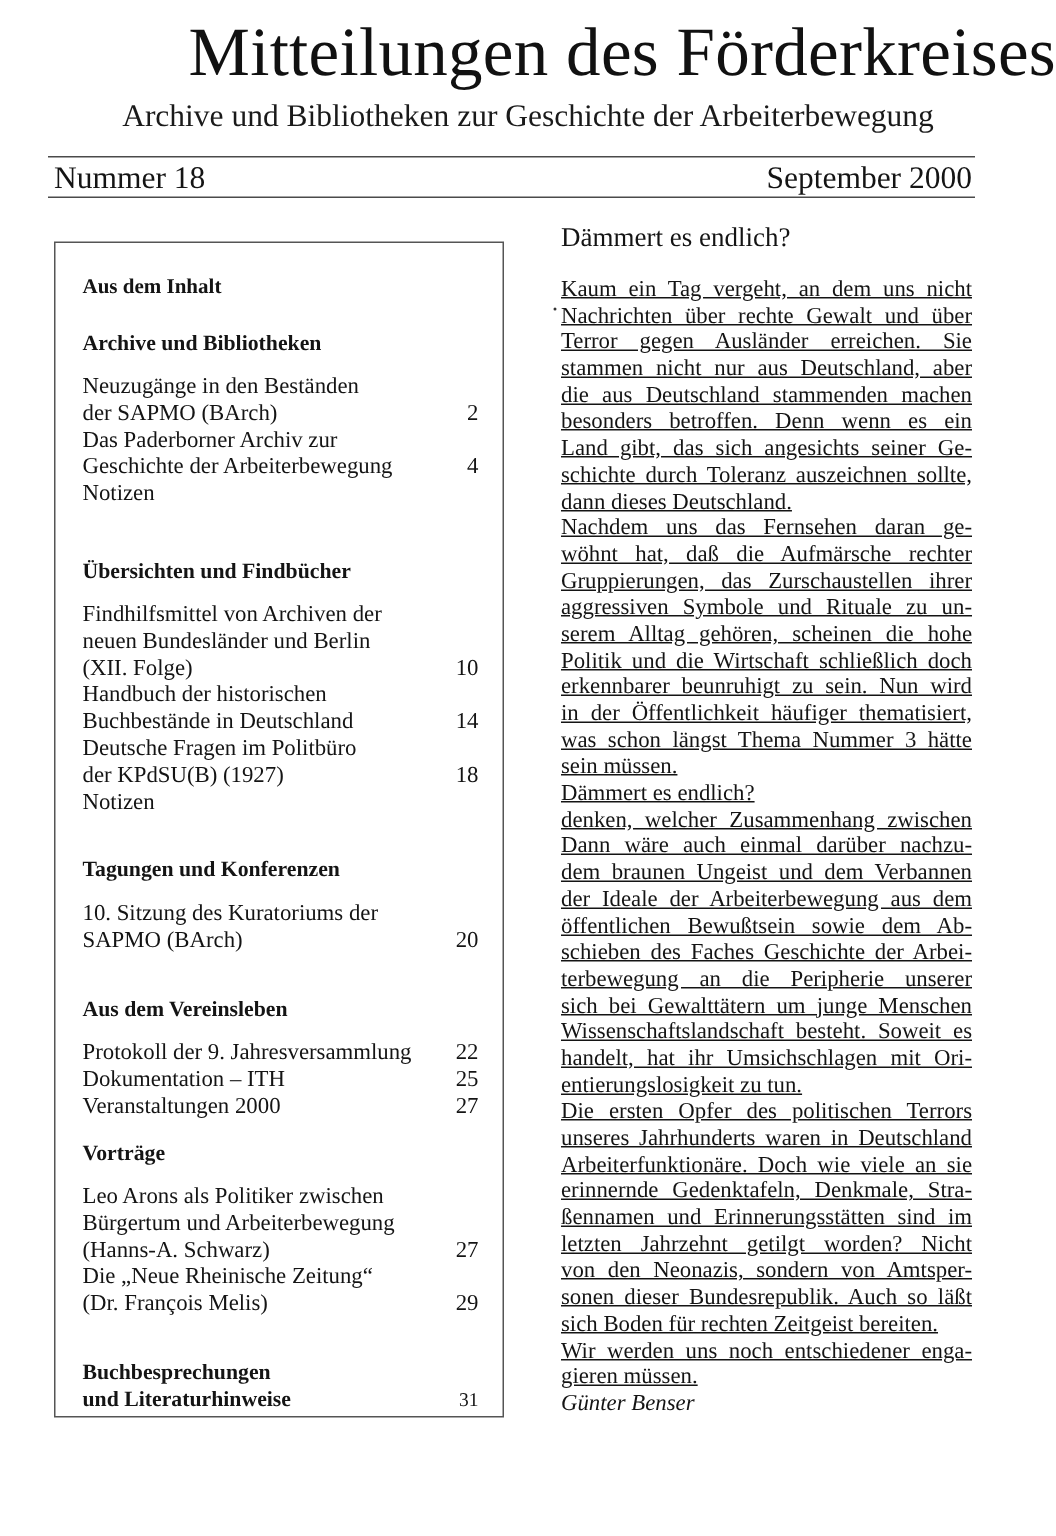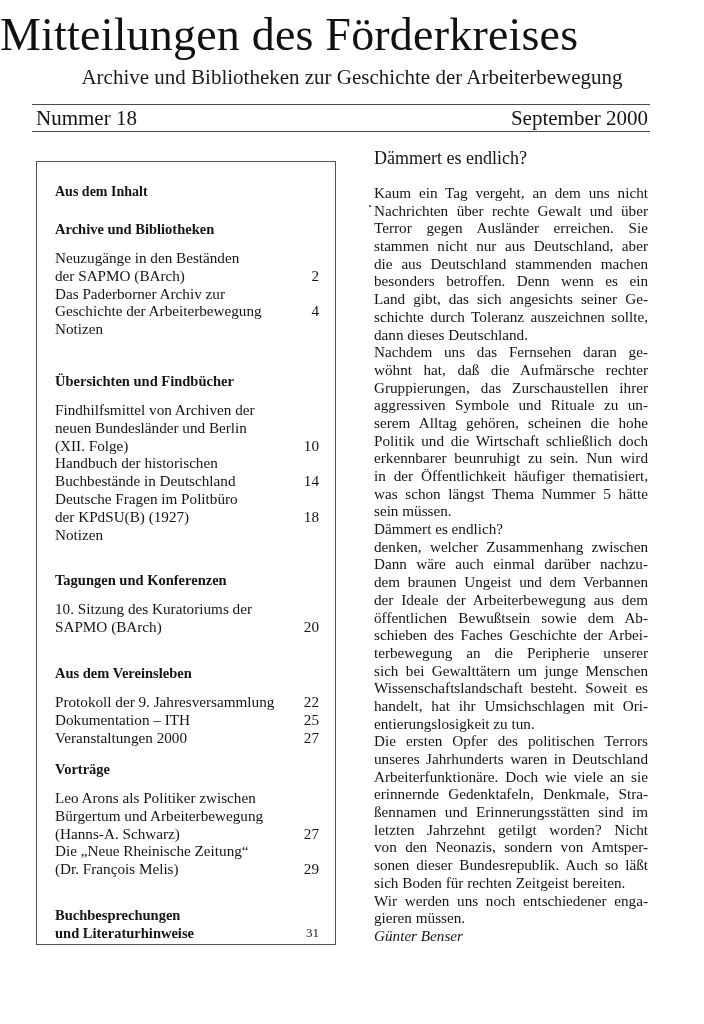--- a/index.html
+++ b/index.html
@@ -7,21 +7,21 @@
       background: #ffffff;
     }
     body {
       width: 704px; height: 1024px;
       position: relative; overflow: hidden;
       font-family: "Liberation Serif", "DejaVu Serif", serif;
       color: #141414;
     }
     .title {
       position: absolute; left: 0; width: 704px; top: 8px;
-      text-align: left;
+      text-align: right;
       font-size: 46px; line-height: 54px;
       letter-spacing: 0.2px;
       color: #111;
     }
     .subtitle {
       position: absolute; left: 0; width: 704px; top: 64px;
       text-align: center;
       font-size: 21px; line-height: 26px;
       color: #1a1a1a;
     }
@@ -74,21 +74,21 @@
       position: absolute; left: 374px; top: 146px; width: 274px;
     }
     .article .headline {
       font-size: 18px; line-height: 24px; margin-bottom: 14px;
     }
     .article .body {
       font-size: 15.2px; line-height: 17.7px;
     }
     .article .body .ln {
       display: block; text-align: justify; text-align-last: justify;
-      white-space: nowrap; height: 17.7px;
+      white-space: nowrap; height: 17.7px; text-decoration: underline;
     }
     .article .body .ln.last { text-align-last: left; }
     .article .author {
       font-style: italic; font-size: 15.2px; line-height: 17.7px;
     }
     .speck {
       position: absolute; left: 369px; top: 205px;
       width: 2px; height: 2px; background: #333; border-radius: 1px;
     }
   </style>
@@ -238,21 +238,21 @@
       <span class="ln">schichte durch Toleranz auszeichnen sollte,</span>
       <span class="ln last">dann dieses Deutschland.</span>
       <span class="ln">Nachdem uns das Fernsehen daran ge-</span>
       <span class="ln">wöhnt hat, daß die  Aufmärsche rechter</span>
       <span class="ln">Gruppierungen, das Zurschaustellen ihrer</span>
       <span class="ln">aggressiven  Symbole und Rituale zu un-</span>
       <span class="ln">serem Alltag gehören, scheinen die hohe</span>
       <span class="ln">Politik und die Wirtschaft schließlich doch</span>
       <span class="ln">erkennbarer beunruhigt zu sein. Nun wird</span>
       <span class="ln">in der Öffentlichkeit häufiger thematisiert,</span>
-      <span class="ln">was schon längst Thema Nummer 5 hätte</span>
+      <span class="ln">was schon längst Thema Nummer 3 hätte</span>
       <span class="ln last">sein müssen.</span>
       <span class="ln last">Dämmert es endlich?</span>
       <span class="ln">denken, welcher Zusammenhang zwischen</span>
       <span class="ln">Dann wäre auch einmal darüber nachzu-</span>
       <span class="ln">dem braunen Ungeist und dem Verbannen</span>
       <span class="ln">der Ideale der Arbeiterbewegung aus dem</span>
       <span class="ln">öffentlichen Bewußtsein sowie dem Ab-</span>
       <span class="ln">schieben des Faches Geschichte der Arbei-</span>
       <span class="ln">terbewegung an die Peripherie unserer</span>
       <span class="ln">sich bei Gewalttätern um junge Menschen</span>

